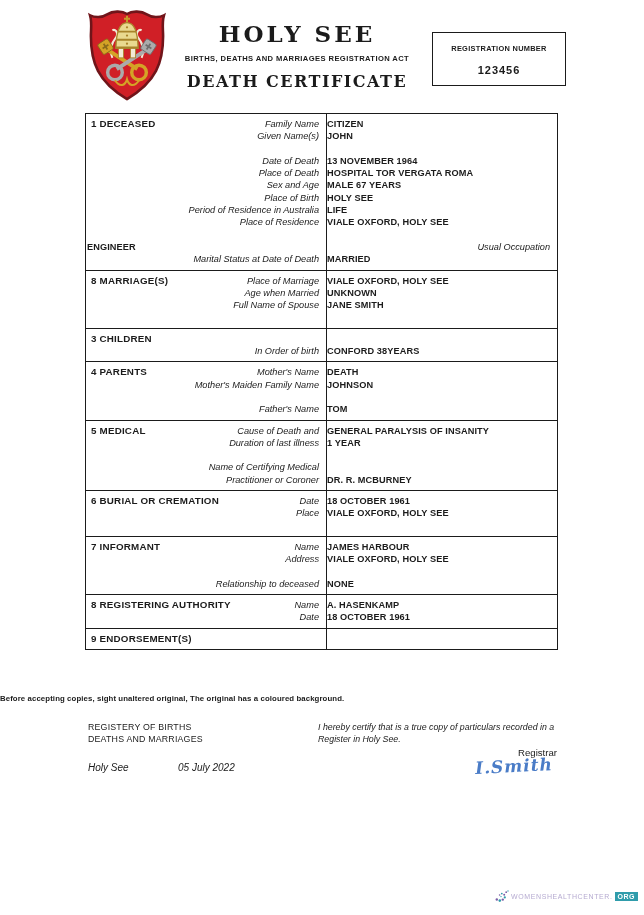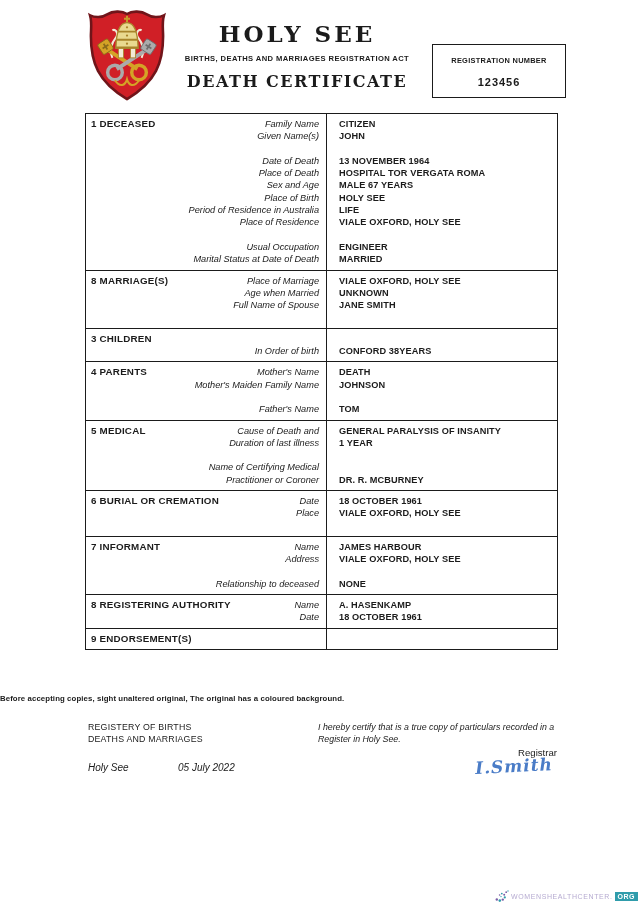--- a/index.html
+++ b/index.html
@@ -6,33 +6,33 @@
   .page {
     position:relative; width:644px; height:915px; background:#ffffff;
     font-family:"Liberation Sans", sans-serif; color:#1b1b1b; overflow:hidden;
   }
   
   .crest { position:absolute; left:84px; top:8px; width:86px; height:98px; }
   .title-block { position:absolute; left:168px; top:20px; width:258px; text-align:center; }
   .main-title { font-family:"DejaVu Serif", serif; font-weight:bold; font-size:23px; letter-spacing:3px; }
   .act { font-size:7.6px; font-weight:bold; letter-spacing:0.4px; margin-top:7px; }
   .doc-type { font-family:"DejaVu Serif", serif; font-weight:bold; font-size:16px; letter-spacing:1.5px; margin-top:9px; }
-  .regbox { position:absolute; left:432px; top:44px; width:134px; height:54px; border:1.2px solid #1b1b1b; text-align:center; box-sizing:border-box; }
+  .regbox { position:absolute; left:432px; top:32px; width:134px; height:54px; border:1.2px solid #1b1b1b; text-align:center; box-sizing:border-box; }
   .reg-lbl { font-size:7.4px; font-weight:bold; letter-spacing:0.3px; margin-top:11px; }
   .reg-num { font-size:11px; font-weight:bold; letter-spacing:1px; margin-top:11px; }
   
   #cert-table { position:absolute; left:85px; top:113px; width:473px; border:1.6px solid #1b1b1b; box-sizing:border-box; }
   .section { position:relative; border-bottom:1.4px solid #1b1b1b; padding:4px 0; }
   .section:last-child { border-bottom:none; }
   .section::after { content:""; position:absolute; left:240px; top:0; bottom:0; width:1.4px; background:#1b1b1b; }
   .sec-title { position:absolute; top:4px; left:5px; font-weight:bold; font-size:9.8px; letter-spacing:0.2px; line-height:12px; }
   .row { display:flex; min-height:12.3px; line-height:12.3px; }
   .cell { white-space:nowrap; }
   .lab { width:233px; text-align:right; padding-right:7px; font-style:italic; font-size:9.2px; }
-  .val { flex:1; padding-left:13px; font-weight:bold; font-size:9.2px; letter-spacing:0.1px; }
+  .val { flex:1; padding-left:1px; font-weight:bold; font-size:9.2px; letter-spacing:0.1px; }
   
   .notice { position:absolute; top:694px; left:0; width:644px; text-align:left; font-size:7.8px; font-weight:bold; letter-spacing:0.1px; }
   .registry { position:absolute; left:88px; top:722px; font-size:8.8px; line-height:11.5px; letter-spacing:0.2px; }
   .certify { position:absolute; left:310px; top:722px; font-size:8.8px; font-style:italic; line-height:11.5px;margin-left:8px; }
   .registrar { position:absolute; left:440px; top:747px; width:117px; text-align:right; font-size:9.6px; }
   .place { position:absolute; left:88px; top:762px; font-size:10px; font-style:italic; }
   .date { position:absolute; left:178px; top:762px; font-size:10px; font-style:italic; }
   .signature { position:absolute; left:468px; top:756px; width:92px; text-align:center;
     font-family:"DejaVu Serif", serif; font-style:italic; font-weight:bold; font-size:17px;
     transform:rotate(-3deg); letter-spacing:1px; }
@@ -131,22 +131,22 @@
         </div>
         <div class="row">
           <div class="cell lab">Place of Residence</div>
           <div class="cell val">VIALE OXFORD, HOLY SEE</div>
         </div>
         <div class="row">
           <div class="cell lab"></div>
           <div class="cell val"></div>
         </div>
         <div class="row">
+          <div class="cell val">ENGINEER</div>
           <div class="cell lab">Usual Occupation</div>
-          <div class="cell val">ENGINEER</div>
         </div>
         <div class="row">
           <div class="cell lab">Marital Status at Date of Death</div>
           <div class="cell val">MARRIED</div>
         </div>
       </div>
       <div class="section">
         <div class="sec-title">8 MARRIAGE(S)</div>
         <div class="row">
           <div class="cell lab">Place of Marriage</div>

